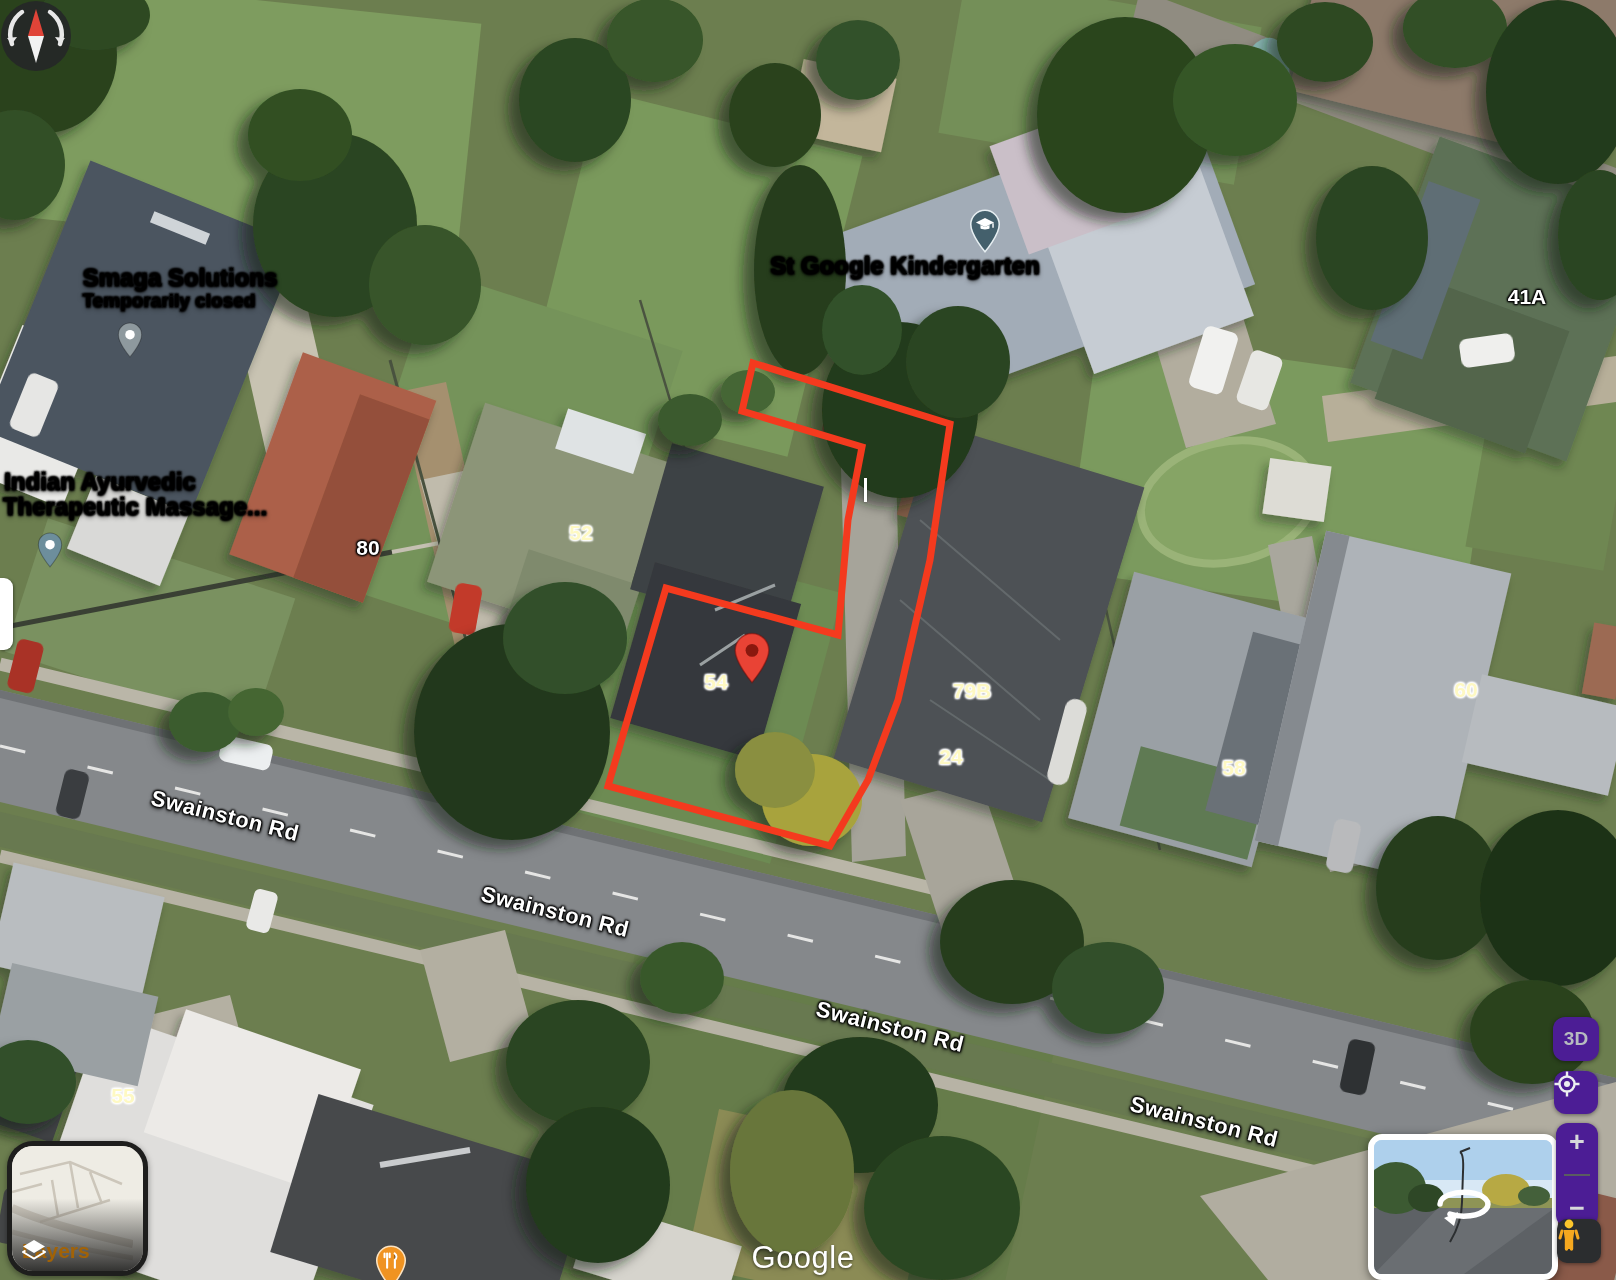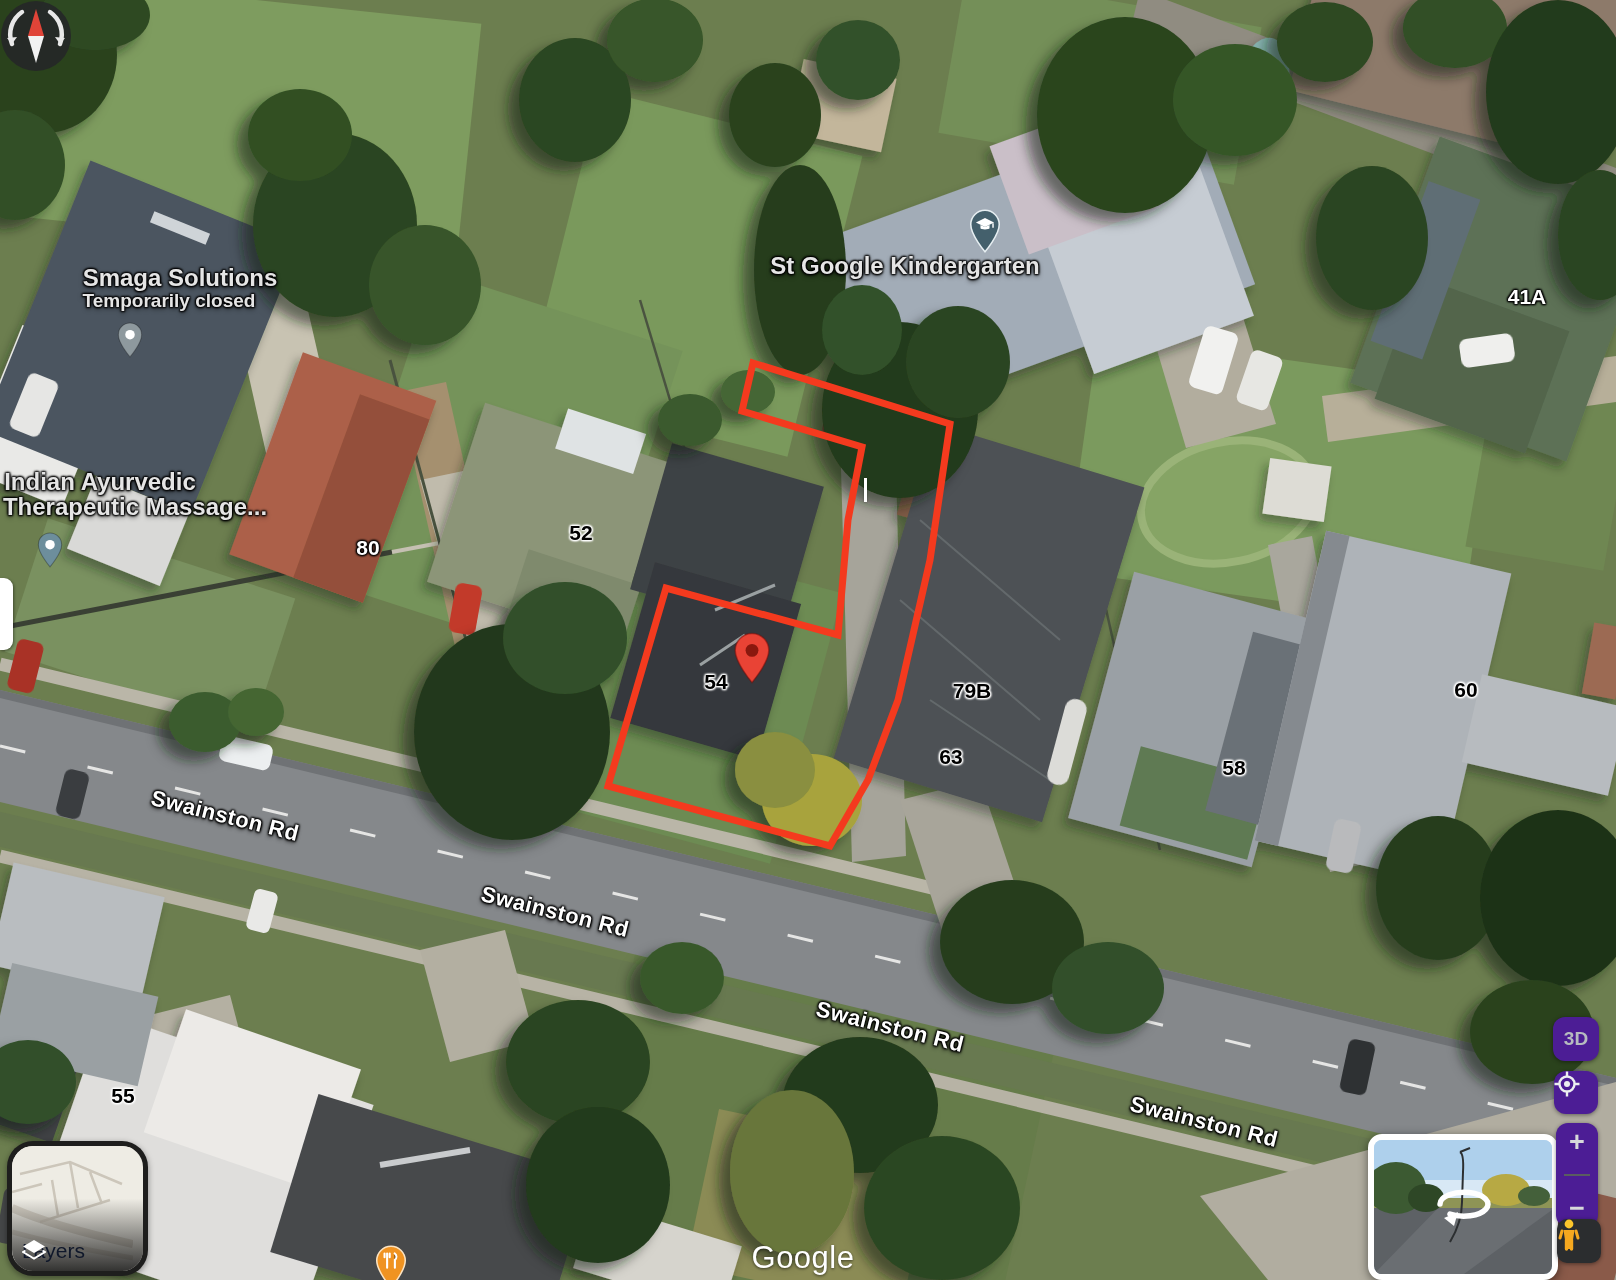--- a/index.html
+++ b/index.html
@@ -1,24 +1,24 @@
 <!DOCTYPE html>
 <html><head>
 <meta charset="utf-8">
 <style>
   html,body{margin:0;padding:0;background:#000;}
   #stage{position:relative;width:1616px;height:1280px;overflow:hidden;
          font-family:"Liberation Sans",sans-serif;background:#6c7e4f;}
   #stage svg{position:absolute;left:0;top:0;}
   .lbl{position:absolute;white-space:nowrap;transform:translate(-50%,-50%);z-index:6;}
-  .place{color:#e5e5e5;font-weight:700;font-size:24px;
+  .place{color:#000000;font-weight:700;font-size:24px;
     text-shadow:1px 1px 2px rgba(0,0,0,.95),-1px 1px 2px rgba(0,0,0,.95),
       1px -1px 2px rgba(0,0,0,.95),-1px -1px 2px rgba(0,0,0,.95),0 2px 5px rgba(0,0,0,.7);}
   .place.sub{font-size:19px;}
-  .hn{font-weight:700;font-size:21px;color:#000000;
+  .hn{font-weight:700;font-size:21px;color:#fef9c3;
     text-shadow:0 0 2px #fff,0 0 3px #fff,1px 1px 2px #fff,-1px -1px 2px #fff,
       1px -1px 2px #fff,-1px 1px 2px #fff;}
   .hn.light{color:#fff;
     text-shadow:0 0 2px #000,0 0 3px rgba(0,0,0,.9),1px 1px 2px rgba(0,0,0,.9),
       -1px -1px 2px rgba(0,0,0,.9),1px -1px 2px rgba(0,0,0,.9),-1px 1px 2px rgba(0,0,0,.9);margin-top:40px;}
   .road{color:#fff;font-weight:700;font-size:22px;letter-spacing:.5px;
     transform:translate(-50%,-50%) rotate(14deg);
     text-shadow:1px 1px 2px rgba(0,0,0,.95),-1px 1px 2px rgba(0,0,0,.95),
       1px -1px 2px rgba(0,0,0,.95),-1px -1px 2px rgba(0,0,0,.95),0 2px 4px rgba(0,0,0,.8);}
   .google{color:#fff;font-weight:500;font-size:31px;letter-spacing:.5px;
@@ -37,21 +37,21 @@
     text-align:center;cursor:pointer;}
   .zdiv{width:26px;height:2px;background:#5a5d60;}
   #leftTab{position:absolute;left:0;top:578px;width:13px;height:72px;background:#fff;
     border-radius:0 9px 9px 0;z-index:9;box-shadow:1px 1px 3px rgba(0,0,0,.4);}
   #layersBtn{position:absolute;left:7px;top:1141px;width:131px;height:125px;z-index:9;
     border:5px solid rgba(12,12,12,.92);border-radius:26px;overflow:hidden;
     background:#eeece4;box-shadow:0 2px 6px rgba(0,0,0,.4);}
   #layersShade{position:absolute;left:0;top:0;width:100%;height:100%;
     background:linear-gradient(180deg,rgba(0,0,0,0) 42%,rgba(10,10,10,.82) 100%);}
   #layersRow{position:absolute;left:10px;bottom:8px;display:flex;align-items:center;gap:9px;}
-  #layersRow span{color:#0f172a;font-size:21px;font-weight:400;}
+  #layersRow span{color:#a16207;font-size:21px;font-weight:700;}
   #svThumb{position:absolute;left:1368px;top:1134px;width:178px;height:134px;z-index:8;
     border:6px solid #fff;border-radius:14px;overflow:hidden;background:#bcd7ee;
     box-shadow:0 2px 10px rgba(0,0,0,.5);}
   #compass{position:absolute;left:1542px;top:936px;z-index:9;}
 </style>
 </head>
 <body>
 
 <div id="stage">
 
@@ -226,21 +226,21 @@
   <div class="lbl place sub" style="left:169px;top:301px">Temporarily closed</div>
   <div class="lbl place" style="left:100px;top:482px">Indian Ayurvedic</div>
   <div class="lbl place" style="left:135px;top:507px">Therapeutic Massage...</div>
   <div class="lbl place" style="left:905px;top:266px">St Google Kindergarten</div>
 
   <div class="lbl hn light" style="left:368px;top:508px">80</div>
   <div class="lbl hn" style="left:581px;top:533px">52</div>
   <div class="lbl hn" style="left:716px;top:682px">54</div>
   <div class="lbl hn" style="left:123px;top:1096px">55</div>
   <div class="lbl hn" style="left:972px;top:691px">79B</div>
-  <div class="lbl hn" style="left:951px;top:757px">63</div>
+  <div class="lbl hn" style="left:951px;top:757px">24</div>
   <div class="lbl hn" style="left:1234px;top:768px">58</div>
   <div class="lbl hn" style="left:1466px;top:690px">60</div>
   <div class="lbl hn light" style="left:1527px;top:257px">41A</div>
 
   <div class="lbl road" style="left:225px;top:816px">Swainston Rd</div>
   <div class="lbl road" style="left:555px;top:912px">Swainston Rd</div>
   <div class="lbl road" style="left:890px;top:1027px">Swainston Rd</div>
   <div class="lbl road" style="left:1204px;top:1122px">Swainston Rd</div>
   <div class="lbl road" style="left:1547px;top:1227px;z-index:5">S</div>
 

